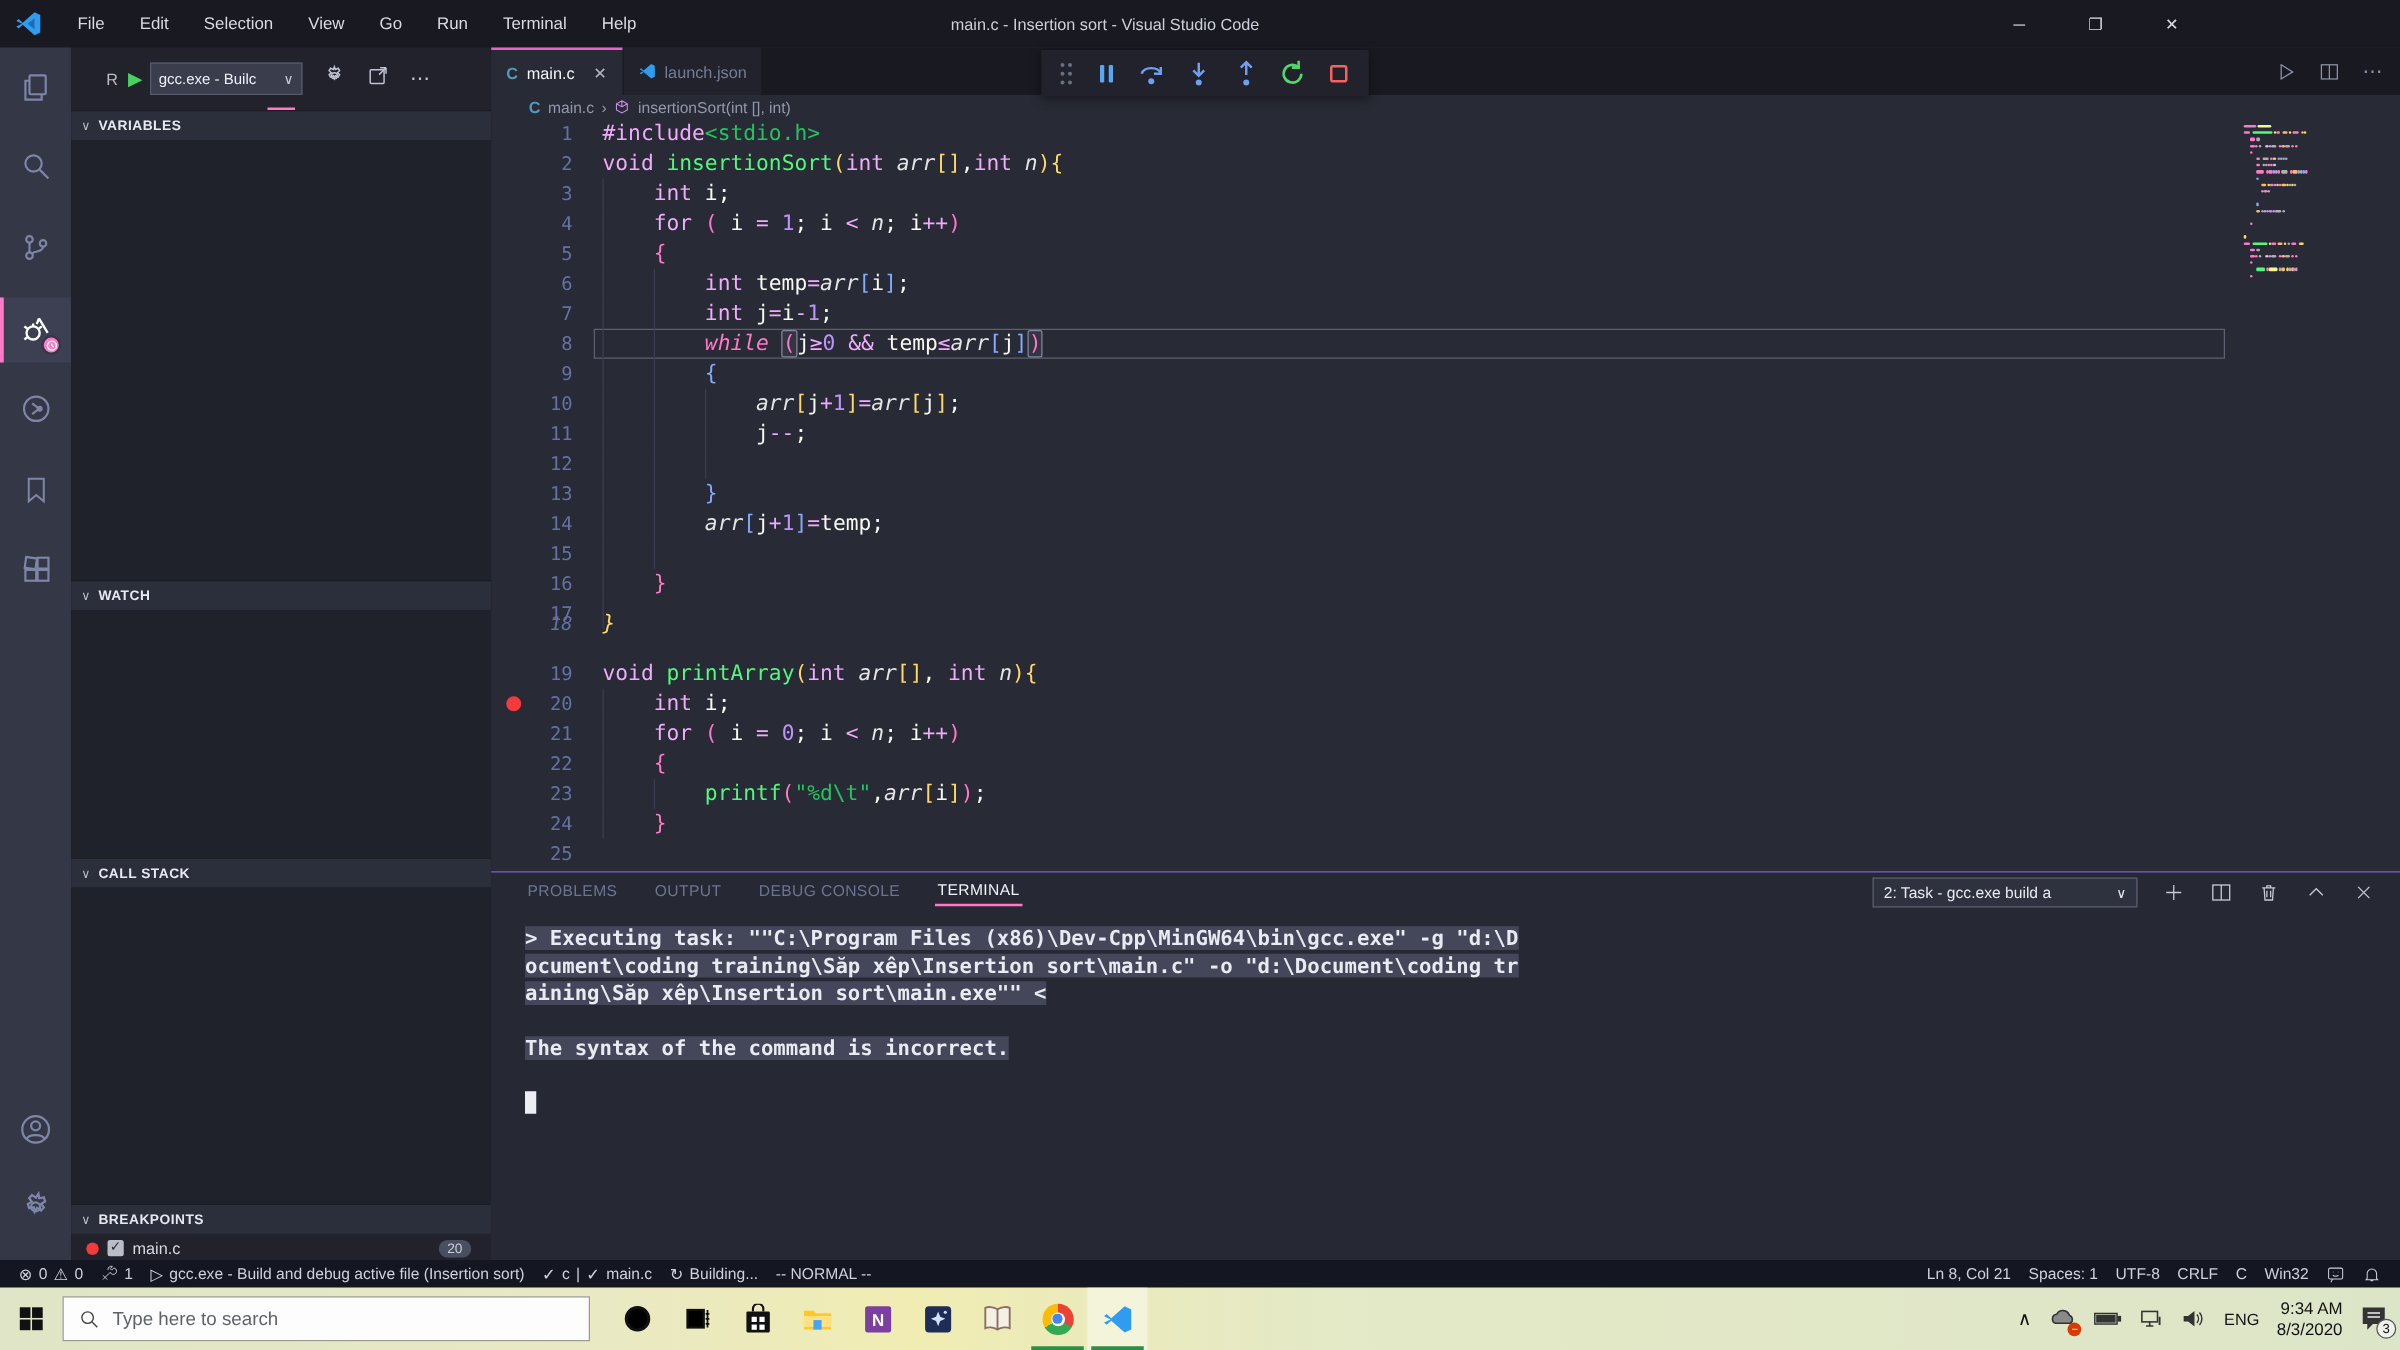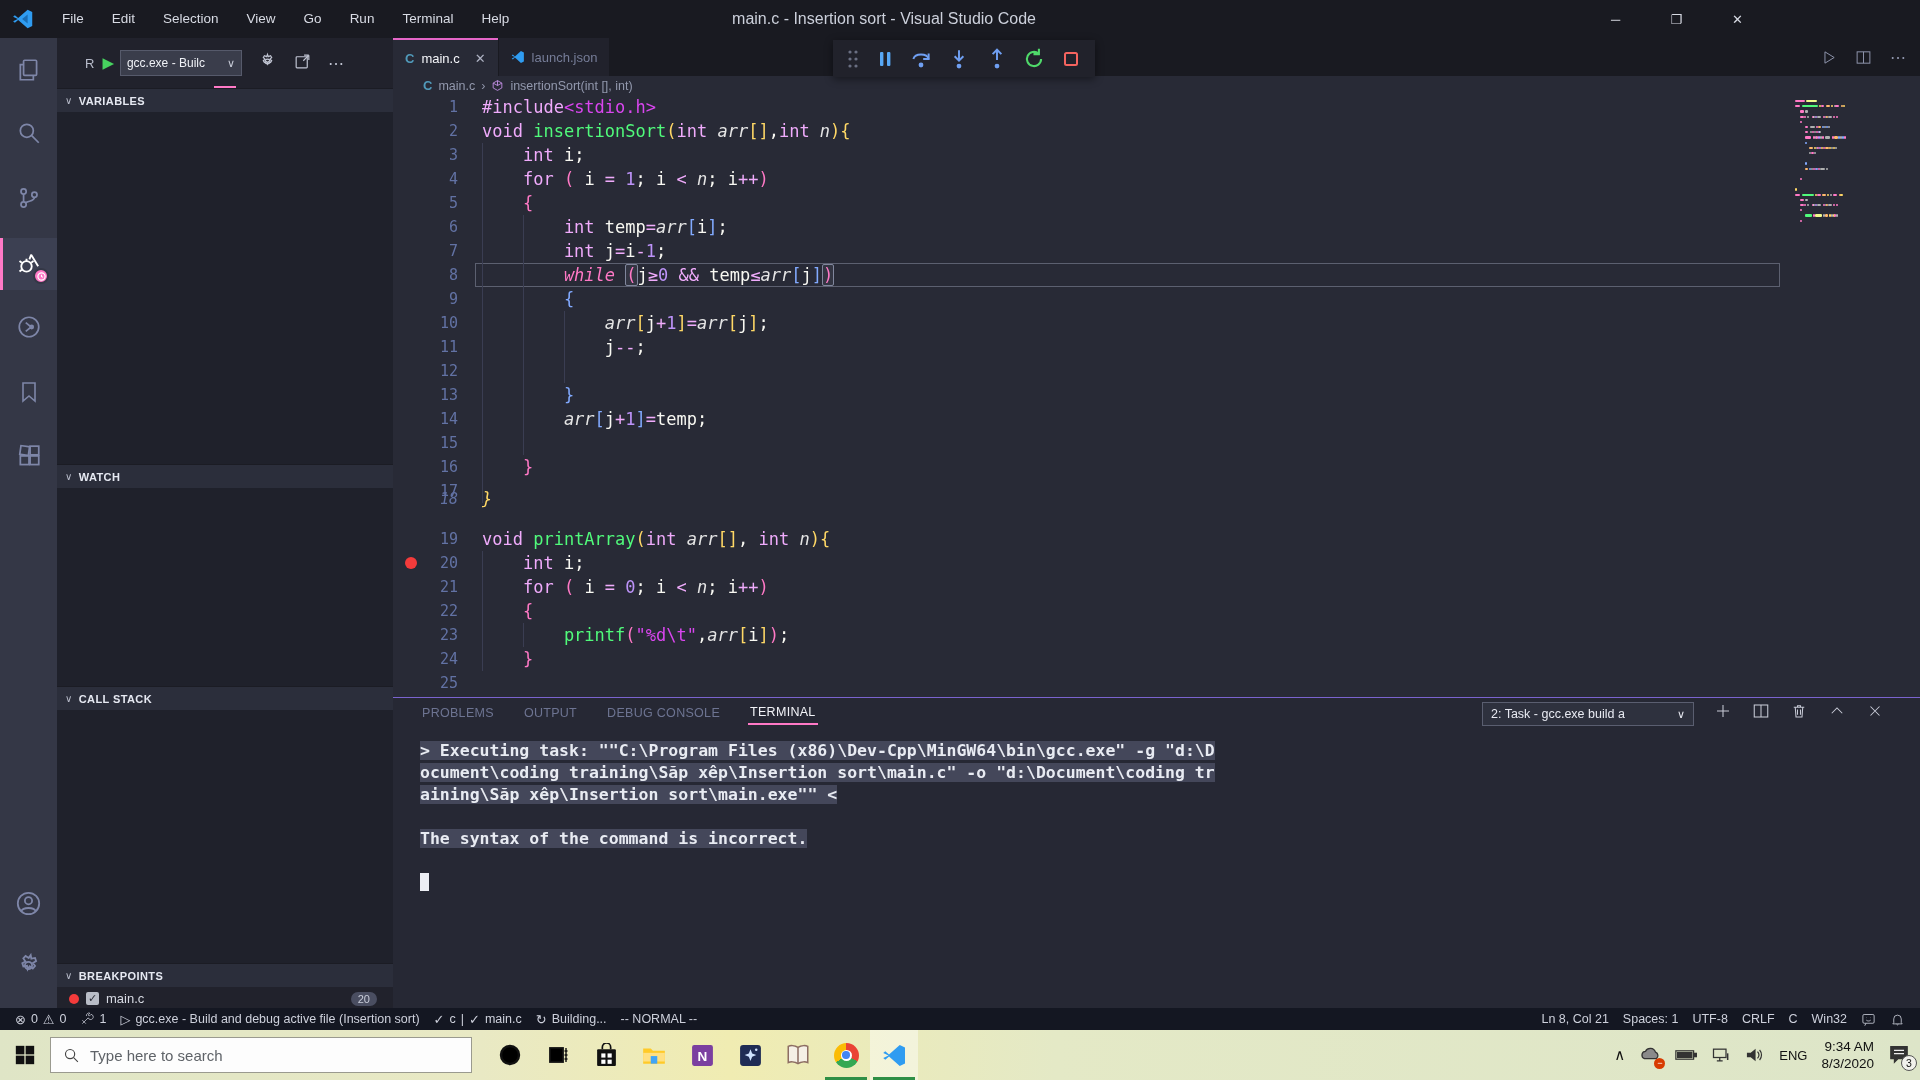--- a/index.html
+++ b/index.html
@@ -6,21 +6,21 @@
   html,body { width:1920px; height:1080px; overflow:hidden; background:#191a21;
     font-family:"Liberation Sans", sans-serif; }
   #stage { position:relative; width:1920px; height:1080px; }
 
   
   #titlebar { position:absolute; left:0; top:0; width:1768px; height:38px; background:#191a21;
     display:flex; align-items:center; color:#d8dbe4; font-size:13.5px; }
   #vscode-logo { width:22px; height:22px; margin:0 14px 0 12px; }
   #menus { display:flex; gap:0; }
   .menu-item { padding:0 14px; height:38px; line-height:38px; cursor:default; }
-  #win-title { position:absolute; left:0; right:0; text-align:center; font-size:16px; color:#ccd0db; pointer-events:none; }
+  #win-title { position:absolute; left:0; right:0; text-align:center; font-size:13px; color:#ccd0db; pointer-events:none; }
   #win-controls { position:absolute; right:0; top:0; display:flex; }
   .win-btn { width:61px; height:38px; display:flex; align-items:center; justify-content:center; color:#d8dbe4; font-size:13px; }
 
   
   #activitybar { position:absolute; left:0; top:38px; width:57px; height:970px; background:#343746; }
   .act-item { position:absolute; left:0; width:57px; height:52px; display:flex; align-items:center; justify-content:center; }
   .act-item svg { stroke:#7e86a8; fill:none; stroke-width:1.6; }
   .act-item.active { border-left:3px solid #ff79c6; background:#3c4052; }
   .act-item.active svg { stroke:#ffffff; }
   .act-badge { position:absolute; right:8px; bottom:6px; width:16px; height:16px; border-radius:50%;
@@ -64,37 +64,37 @@
 
   
   #code { position:absolute; left:0; top:57px; width:1527px; height:602px; overflow:hidden;
     font-family:"DejaVu Sans Mono", monospace; font-size:17px; }
   .code-row { position:absolute; left:0; width:1395px; height:24px; line-height:24px; white-space:pre; }
   .gut-num { position:absolute; left:0; width:65px; text-align:right; color:#6272a4; font-size:15px; }
   .gut-bp { position:absolute; left:12px; top:6px; width:12px; height:12px; border-radius:50%; background:#f43b3b; }
   .code-text { position:absolute; left:89px; top:0; }
   .ig { display:inline-block; width:4ch; border-left:1px solid #3a3d52; vertical-align:top; height:24px; }
   .curline-box { position:absolute; left:82px; right:8px; top:0; height:24px; border:1px solid #5c6070; }
-  .k{color:#f0abfc} .ki{color:#ff79c6;font-style:italic} .s{color:#d946ef} .f{color:#50fa7b}
+  .k{color:#f0abfc} .ki{color:#ff79c6;font-style:italic} .s{color:#22c55e} .f{color:#50fa7b}
   .p{color:#e5e5e5;font-style:italic} .n{color:#bd93f9} .v{color:#f8f8f2}
   .b1{color:#ffd866} .b2{color:#ff79c6} .b3{color:#82aaff}
   .bm{color:#ff79c6;border:1px solid #80869c;border-radius:2px;background:rgba(130,140,160,.12)}
   #minimap { position:absolute; right:5px; top:57px; width:124px; height:602px; }
 
   
   #debug-toolbar { position:absolute; left:440px; top:2px; width:262px; height:37px; background:#21222b;
     box-shadow:0 2px 8px rgba(0,0,0,.45); display:flex; align-items:center; justify-content:space-around; padding:0 6px; z-index:5; }
   #debug-toolbar svg { fill:none; }
 
   
   #panel { position:absolute; left:0; top:659px; width:1527px; height:311px; background:#262834; border-top:1px solid #7a63cf; }
   #panel-tabs { position:absolute; left:27px; top:0; height:30px; display:flex; gap:26px; align-items:center; }
   .panel-tab { font-size:12.5px; letter-spacing:.3px; color:#6d7492; padding:4px 2px; }
   .panel-tab.active { color:#f2f3f8; border-bottom:2px solid #ff79c6; }
-  #panel-actions { position:absolute; right:36px; top:4px; display:flex; align-items:flex-start; gap:20px; color:#c7cad6;margin-left:12px; }
+  #panel-actions { position:absolute; right:20px; top:4px; display:flex; align-items:center; gap:20px; color:#c7cad6;margin-left:12px; }
   #terminal-select { width:212px; height:24px; border:1px solid #5a5e70; background:#2e313e; color:#e8eaf2;
     font-size:12.5px; display:flex; align-items:center; padding:0 8px; }
   #terminal-select .chev { margin-left:auto; font-size:11px; }
   #panel-actions svg { stroke:#c7cad6; fill:none; stroke-width:1.4; }
   #terminal { position:absolute; left:27px; top:42px; width:1480px; font-family:"DejaVu Sans Mono", monospace;
     font-size:16.5px; font-weight:bold; color:#e8ebf2; }
   .tline { height:22px; line-height:22px; white-space:pre; }
   .tsel { background:#44475a; }
   .tcursor { display:inline-block; width:9px; height:18px; background:#eceef4; vertical-align:-3px; }
 

